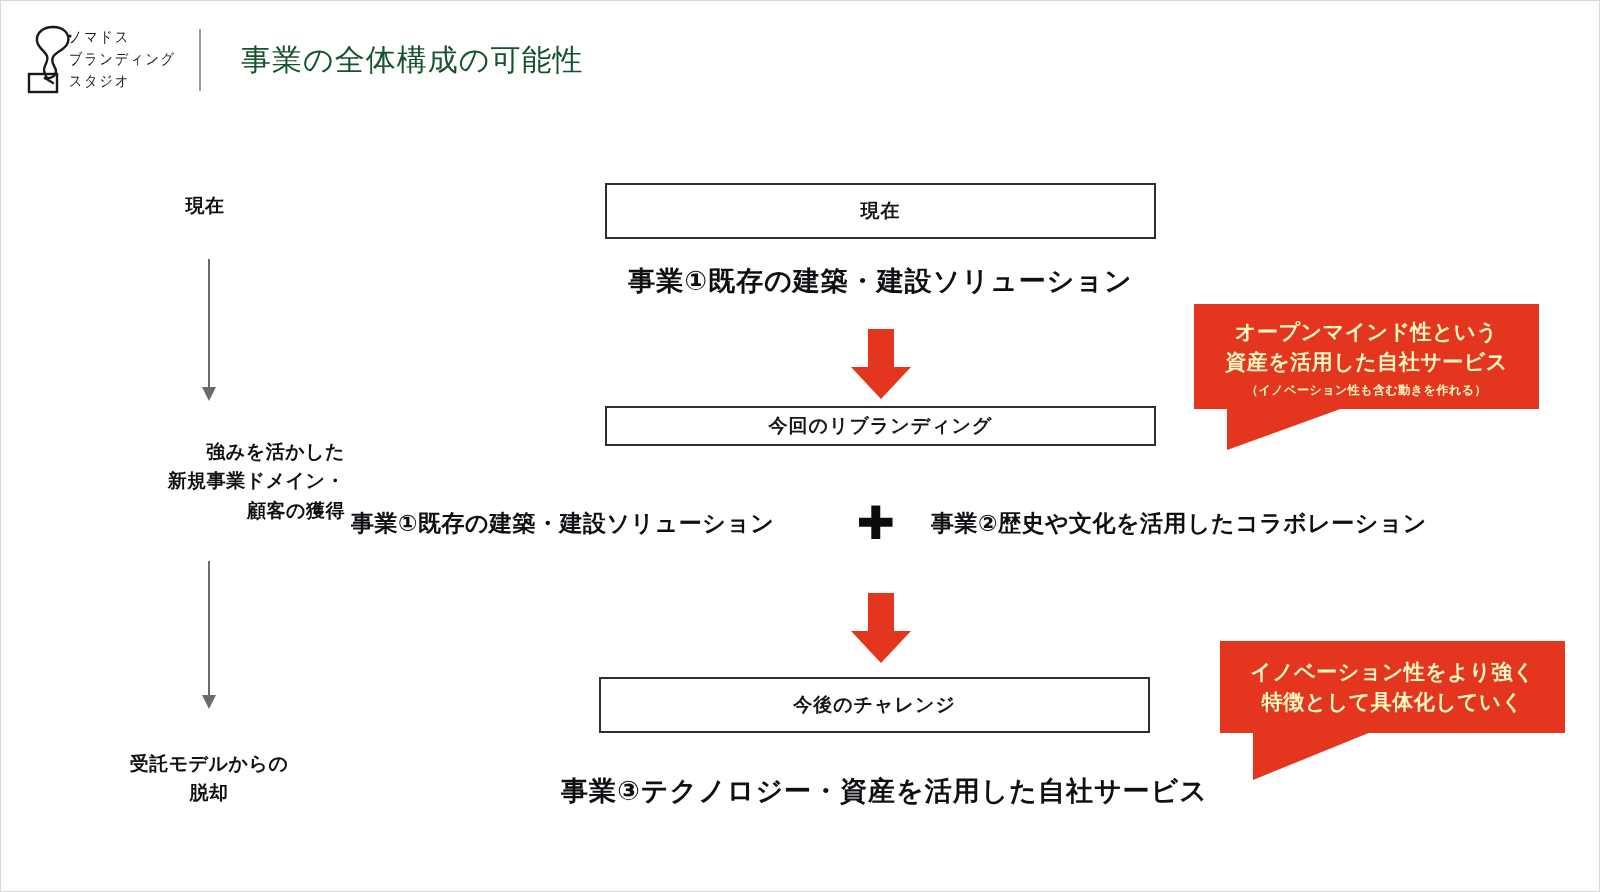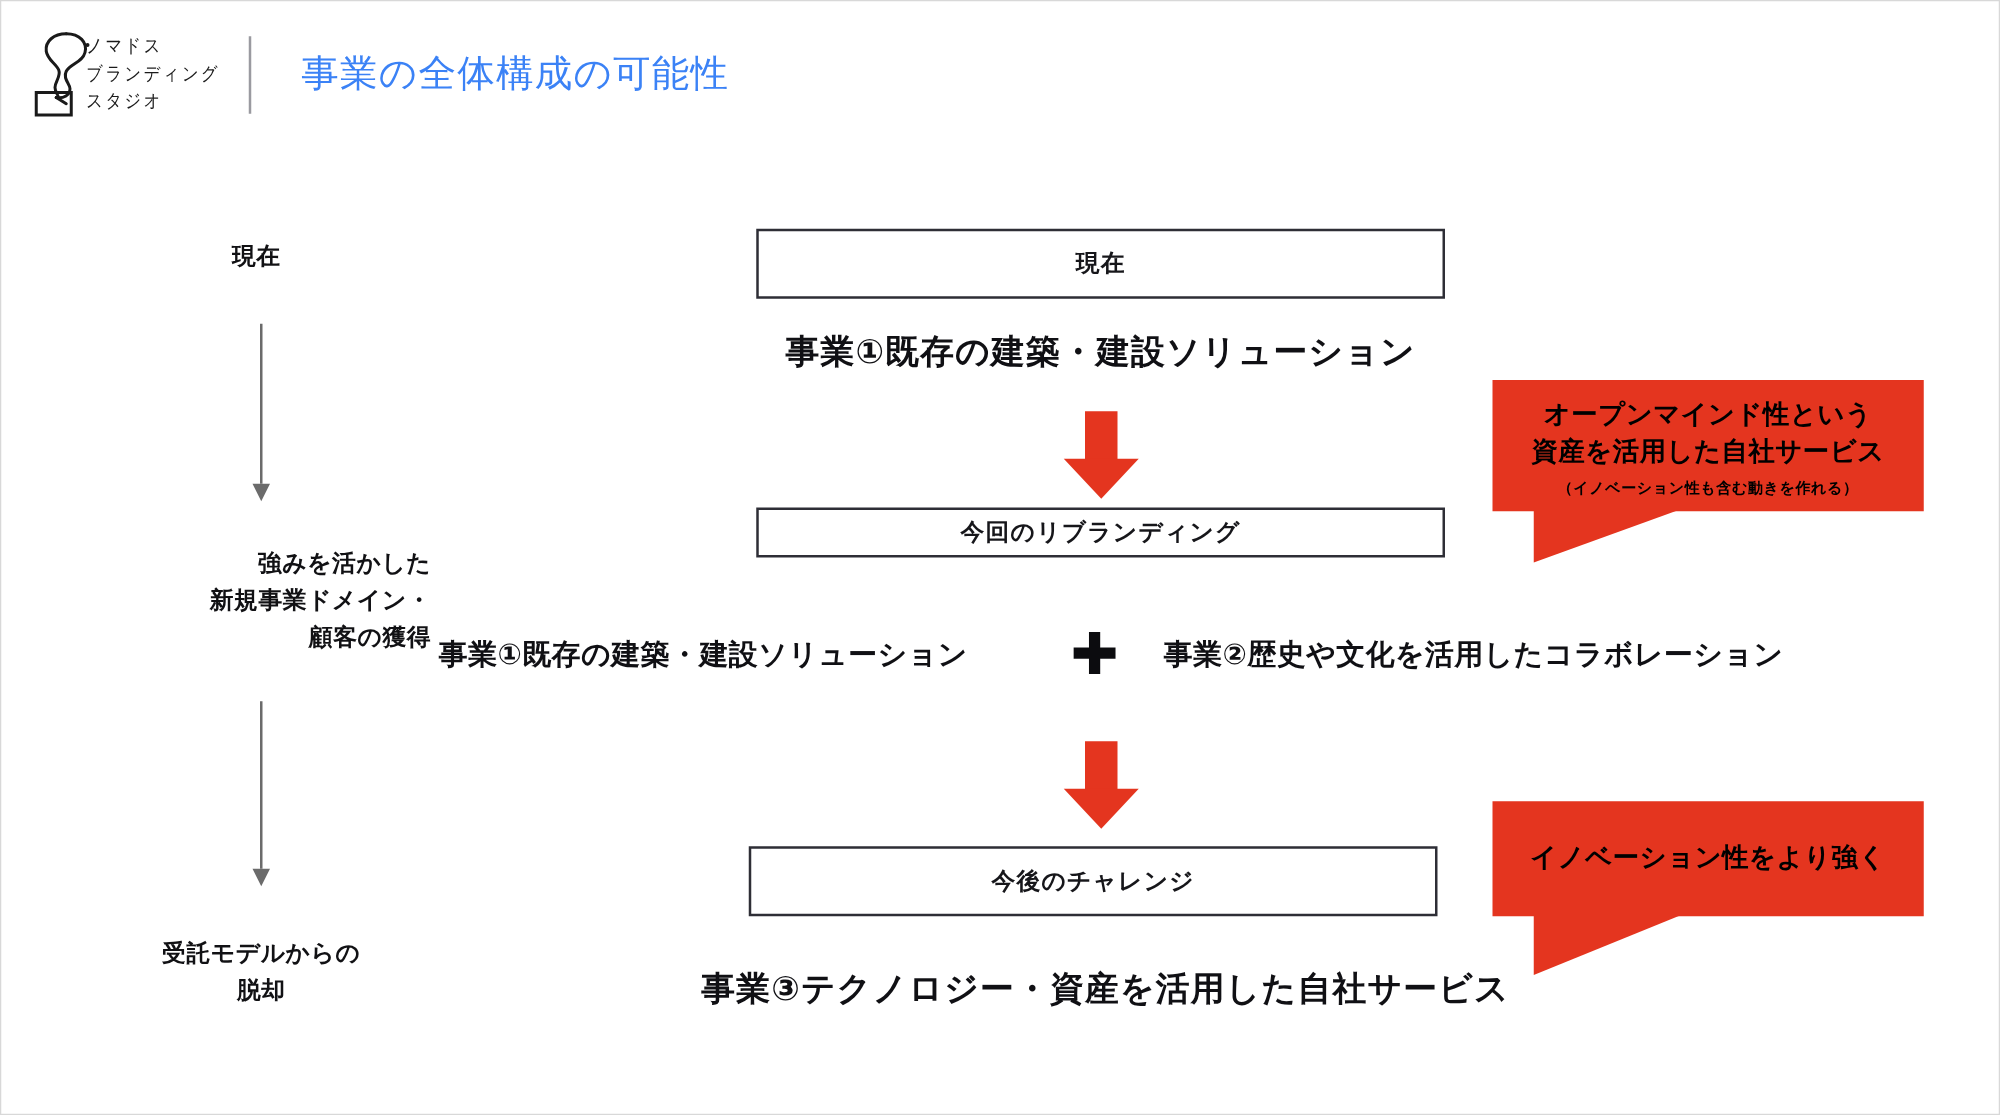--- a/index.html
+++ b/index.html
@@ -54,21 +54,21 @@
     width: 2px;
     height: 62px;
     background: #9a9aa0;
   }
   .page-title {
     position: absolute;
     left: 240px;
     top: 41px;
     font-size: 30px;
     line-height: 1.2;
-    color: #3b82f6;
+    color: #14532d;
     letter-spacing: 1px;
     white-space: nowrap;
   }
 
   
   .ltl-label {
     position: absolute;
     width: 280px;
     text-align: center;
     font-weight: bold;
@@ -213,39 +213,39 @@
     flex-direction: column;
     align-items: center;
     justify-content: center;
   }
   .callout .tail {
     position: absolute;
     width: 0;
     height: 0;
   }
   .callout .c-line {
-    color: #000000;
+    color: #fef9c3;
     font-weight: bold;
     letter-spacing: 0.5px;
     white-space: nowrap;
     text-align: center;
   }
   .callout .c-main { font-size: 21px; line-height: 1.45; }
   .callout .c-sub  { font-size: 12px; line-height: 1.6; margin-top: 3px; font-weight: bold; }
 
   .callout-1 { left: 1193px; top: 303px; width: 345px; height: 145px; }
   .callout-1 .bubble { width: 345px; height: 105px; padding-top: 4px; }
   .callout-1 .tail {
     left: 33px;
     top: 104px;
     border-top: 42px solid #e4351f;
     border-right: 116px solid transparent;
   }
 
-  .callout-2 { left: 1193px; top: 640px; width: 345px; height: 142px; }
+  .callout-2 { left: 1219px; top: 640px; width: 345px; height: 142px; }
   .callout-2 .bubble { width: 345px; height: 92px; }
   .callout-2 .tail {
     left: 33px;
     top: 91px;
     border-top: 48px solid #e4351f;
     border-right: 118px solid transparent;
   }
 </style>
 </head>
 <body>
@@ -325,17 +325,18 @@
       <div class="c-line c-main">オープンマインド性という</div>
       <div class="c-line c-main">資産を活用した自社サービス</div>
       <div class="c-line c-sub">（イノベーション性も含む動きを作れる）</div>
     </div>
     <div class="tail"></div>
   </div>
 
   <div class="callout callout-2">
     <div class="bubble">
       <div class="c-line c-main">イノベーション性をより強く</div>
+      <div class="c-line c-main">特徴として具体化していく</div>
     </div>
     <div class="tail"></div>
   </div>
 
 </div>
 
 </body></html>

